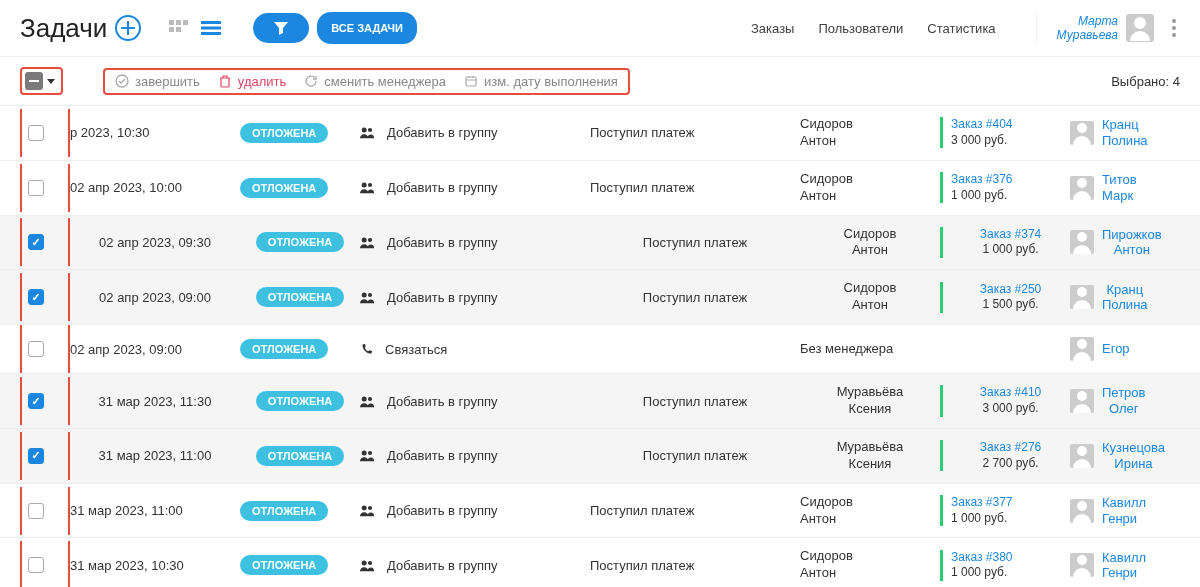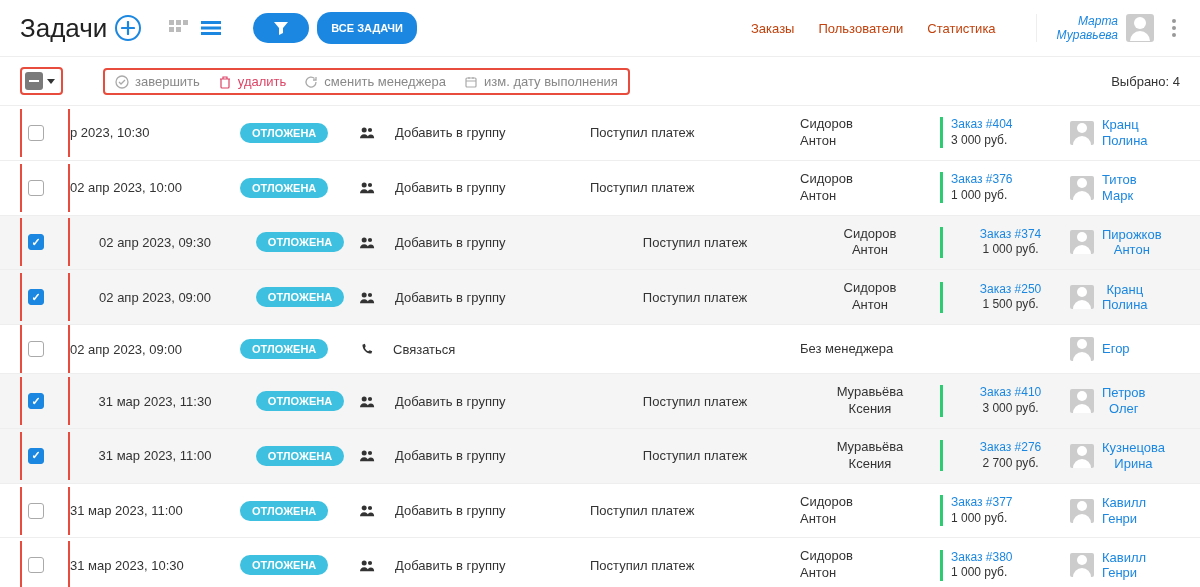--- a/index.html
+++ b/index.html
@@ -8,53 +8,53 @@
 .header { display: flex; align-items: center; padding: 10px 20px; height: 56px; }
 .title-area { display: flex; align-items: center; gap: 8px; }
 .title { font-size: 26px; font-weight: 400; color: #222; text-align: right; }
 .add-btn { width: 26px; height: 26px; border: 2px solid #1b87e0; border-radius: 50%; color: #1b87e0; display: flex; align-items: center; justify-content: center; font-size: 18px; font-weight: bold; cursor: pointer; }
 .view-toggles { display: flex; gap: 4px; margin-left: 24px; }
 .view-btn { width: 28px; height: 24px; display: flex; align-items: center; justify-content: center; cursor: pointer; color: #999; }
 .view-btn.active { color: #1b87e0; }
 .filter-area { display: flex; align-items: center; gap: 8px; margin-left: 28px; }
 .filter-pill { background: #1b87e0; color: #fff; border-radius: 16px; height: 30px; width: 56px; display: flex; align-items: center; justify-content: center; cursor: pointer; }
 .all-tasks-pill { background: #1b87e0; color: #fff; border-radius: 14px; height: 28px; padding: 16px 14px; display: flex; align-items: center; font-size: 11px; font-weight: bold; cursor: pointer; }
-.nav { margin-left: auto; display: flex; gap: 24px; color: #c2410c; }
+.nav { margin-left: auto; display: flex; gap: 24px; color: #404040; }
 .nav-item { cursor: pointer; }
 .user-area { display: flex; align-items: center; gap: 8px; margin-left: 40px; border-left: 1px solid #eee; padding-left: 20px; font-style: italic; }
 .user-name { color: #1b87e0; text-align: right; line-height: 1.2; font-size: 12px; }
 .avatar-icon { width: 28px; height: 28px; background: #ccc; border-radius: 3px; position: relative; }
 .avatar-icon::before { content:''; position:absolute; width:12px; height:12px; background:#fff; border-radius:50%; top:3px; left:8px; }
 .avatar-icon::after { content:''; position:absolute; width:20px; height:10px; background:#fff; border-radius:10px 10px 0 0; bottom:1px; left:4px; }
 .kebab { display: flex; flex-direction: column; gap: 3px; cursor: pointer; padding: 4px; margin-left: 6px; }
 .kebab span { width: 4px; height: 4px; background: #999; border-radius: 50%; }
 
 .toolbar { display: flex; align-items: center; padding: 10px 20px; border-top: 1px solid #eee; position: relative; }
 .select-master { width: 18px; height: 18px; background: #7a7a7a; border-radius: 3px; display: flex; align-items: center; justify-content: center; }
 .select-master::after { content:''; width:10px; height:2px; background:#fff; }
 .select-box { border: 2px solid #e74c3c; border-radius: 4px; padding: 3px 6px 3px 3px; display: flex; align-items: center; gap: 4px; }
 .chev { width:0; height:0; border-left:4px solid transparent; border-right:4px solid transparent; border-top:5px solid #333; cursor:pointer; }
 .dropdown { position: absolute; top: 42px; left: 38px; background: #fff; box-shadow: 0 2px 8px rgba(0,0,0,0.25); border-radius: 2px; z-index: 10; min-width: 90px; }
 .dropdown-item { padding: 6px 14px; cursor: pointer; color: #555; font-size: 13px; }
 .actions { border: 2px solid #e74c3c; border-radius: 4px; padding: 4px 10px; display: flex; gap: 18px; margin-left: 40px; }
-.action { display: flex; align-items: flex-end; gap: 6px; color: #888; cursor: pointer; font-size: 13px; }
+.action { display: flex; align-items: center; gap: 6px; color: #888; cursor: pointer; font-size: 13px; }
 .action .ic { width: 14px; height: 14px; display: flex; align-items: center; justify-content: center; }
 .selected-count { margin-left: auto; color: #333; font-size: 13px; }
 
 .table { width: 100%; }
 .row { display: grid; grid-template-columns: 50px 170px 120px 230px 210px 140px 130px 150px; align-items: center; padding: 10px 20px; border-top: 1px solid #eee; min-height: 48px; }
 .row.sel { background: #f5f5f5; text-align: center; }
 .chk-wrap { border-left: 2px solid #e74c3c; border-right: 2px solid #e74c3c; padding: 12px 6px; margin: -10px 0; height: 48px; display: flex; align-items: center; }
 .row:first-child .chk-wrap { border-top: none; }
 .chk { width: 16px; height: 16px; border: 1.5px solid #aaa; border-radius: 3px; background: #fff; cursor: pointer; display: flex; align-items: center; justify-content: center; }
 .chk.on { background: #1b87e0; border-color: #1b87e0; }
 .chk.on::after { content:'✓'; color:#fff; font-size:11px; font-weight:bold; }
 .date { font-size: 13px; color: #333; }
 .status-pill { background: #3ec1e0; color: #fff; border-radius: 12px; padding: 4px 12px; font-size: 11px; font-weight: bold; display: inline-block; }
-.task-cell { display: flex; align-items: center; gap: 20px; color: #333; }
+.task-cell { display: flex; align-items: center; gap: 12px; color: #333; }
 .task-icon { font-size: 13px; }
 .manager { color: #333; line-height: 1.3; }
 .order-cell { border-left: 3px solid #2ecc71; padding-left: 8px; line-height: 1.3; }
 .order-link { color: #1b87e0; cursor: pointer; font-size: 12px; }
 .order-amt { color: #333; font-size: 12px; }
 .client-cell { display: flex; align-items: center; gap: 8px; }
 .client-avatar { width: 24px; height: 24px; background: #ccc; border-radius: 2px; position: relative; flex-shrink: 0; }
 .client-avatar::before { content:''; position:absolute; width:10px; height:10px; background:#fff; border-radius:50%; top:2px; left:7px; }
 .client-avatar::after { content:''; position:absolute; width:18px; height:9px; background:#fff; border-radius:9px 9px 0 0; bottom:0; left:3px; }
 .client-name { color: #1b87e0; cursor: pointer; line-height: 1.2; font-size: 13px; }

